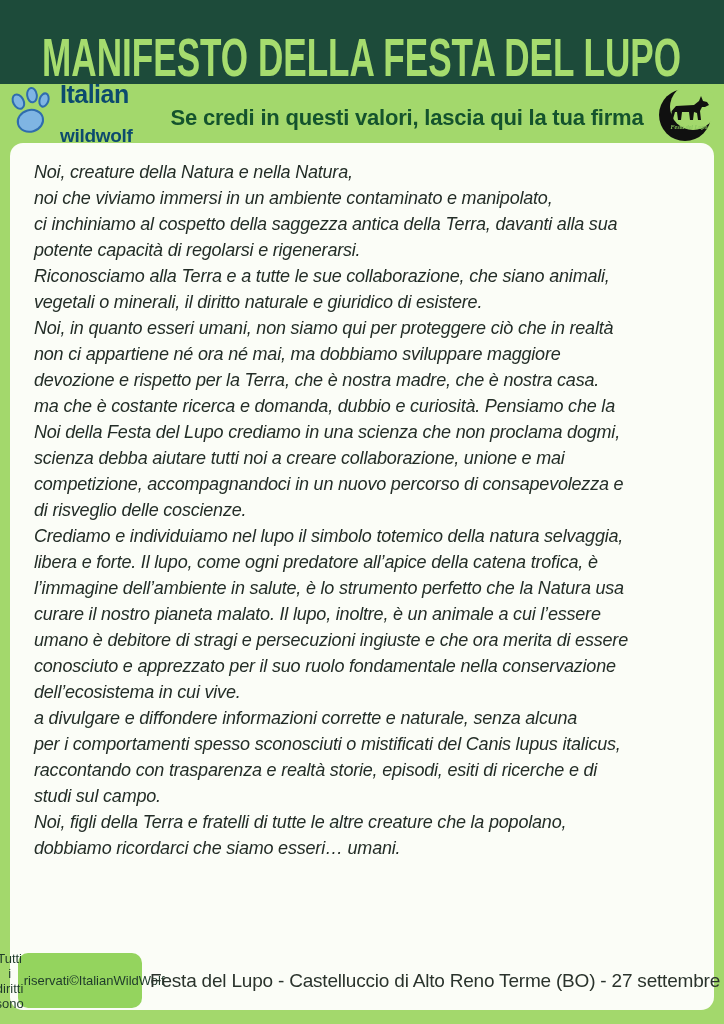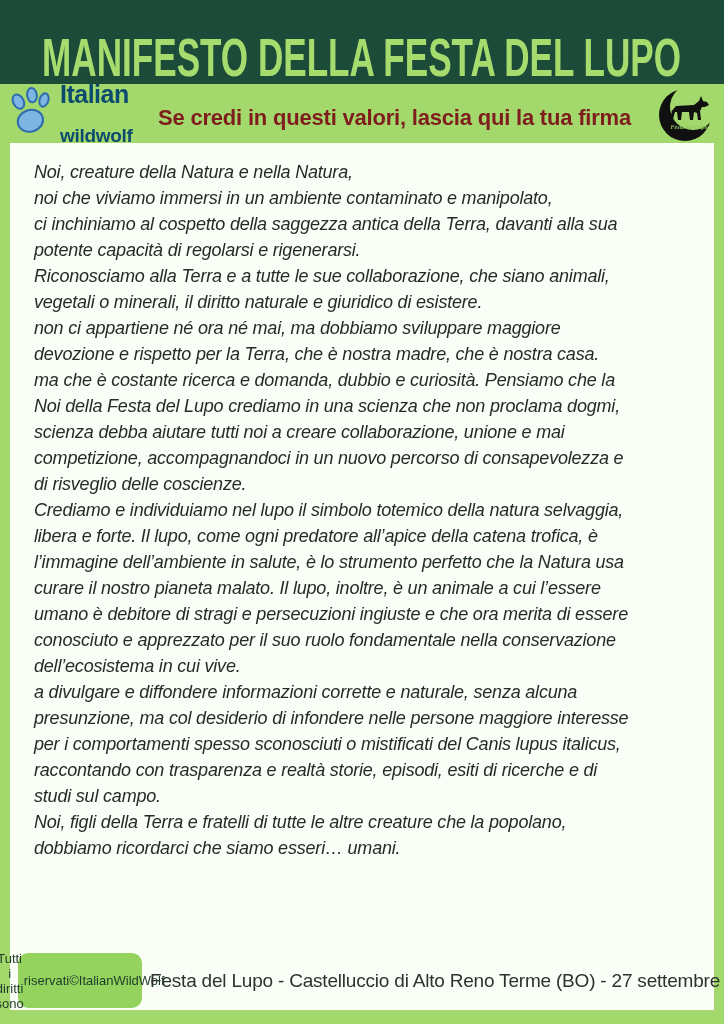--- a/index.html
+++ b/index.html
@@ -31,29 +31,29 @@
     position:absolute;left:0;top:84px;width:724px;height:59px;
     background:#a3d86c;
     display:flex;align-items:center;
     padding:0 8px;box-sizing:border-box;
   }
   .brand{display:flex;align-items:center;gap:4px;width:150px;}
   .brand-text{line-height:1;color:#0c4a6e;}
   .brand-line1{font-weight:bold;font-size:25px;letter-spacing:-0.5px;}
   .brand-line2{font-weight:600;font-size:19px;letter-spacing:-0.3px;margin-top:19px;}
   .slogan{
-    flex:1;text-align:left;
-    color:#7f1d1d;font-weight:bold;font-size:22px;
+    flex:1;text-align:center;
+    color:#14532d;font-weight:bold;font-size:22px;
     letter-spacing:-0.2px;white-space:nowrap;margin-top:9px;
   }
   .badge{width:58px;height:58px;margin-right:2px;flex:0 0 auto;}
   
   .content{
     position:absolute;left:10px;top:143px;width:704px;height:867px;
-    background:#fbfdf7;border-radius:0;
+    background:#fbfdf7;border-radius:13px;
     box-sizing:border-box;
   }
   .manifesto{
     padding:16px 24px 0 24px;
     font-style:italic;
     font-size:18px;line-height:26px;
     letter-spacing:-0.2px;
     color:#232d27;
   }
   .manifesto .line{white-space:nowrap;}
@@ -111,36 +111,36 @@
   </div>
 
   <div class="content">
     <div class="manifesto">
         <div class="line">Noi, creature della Natura e nella Natura,</div>
         <div class="line">noi che viviamo immersi in un ambiente contaminato e manipolato,</div>
         <div class="line">ci inchiniamo al cospetto della saggezza antica della Terra, davanti alla sua</div>
         <div class="line">potente capacità di regolarsi e rigenerarsi.</div>
         <div class="line">Riconosciamo alla Terra e a tutte le sue collaborazione, che siano animali,</div>
         <div class="line">vegetali o minerali, il diritto naturale e giuridico di esistere.</div>
+        <div class="line">Noi, in quanto esseri umani, non siamo qui per proteggere ciò che in realtà</div>
         <div class="line">non ci appartiene né ora né mai, ma dobbiamo sviluppare maggiore</div>
         <div class="line">devozione e rispetto per la Terra, che è nostra madre, che è nostra casa.</div>
         <div class="line">ma che è costante ricerca e domanda, dubbio e curiosità. Pensiamo che la</div>
         <div class="line">Noi della Festa del Lupo crediamo in una scienza che non proclama dogmi,</div>
         <div class="line">scienza debba aiutare tutti noi a creare collaborazione, unione e mai</div>
         <div class="line">competizione, accompagnandoci in un nuovo percorso di consapevolezza e</div>
         <div class="line">di risveglio delle coscienze.</div>
         <div class="line">Crediamo e individuiamo nel lupo il simbolo totemico della natura selvaggia,</div>
         <div class="line">libera e forte. Il lupo, come ogni predatore all’apice della catena trofica, è</div>
         <div class="line">l’immagine dell’ambiente in salute, è lo strumento perfetto che la Natura usa</div>
         <div class="line">curare il nostro pianeta malato. Il lupo, inoltre, è un animale a cui l’essere</div>
         <div class="line">umano è debitore di stragi e persecuzioni ingiuste e che ora merita di essere</div>
         <div class="line">conosciuto e apprezzato per il suo ruolo fondamentale nella conservazione</div>
         <div class="line">dell’ecosistema in cui vive.</div>
         <div class="line">a divulgare e diffondere informazioni corrette e naturale, senza alcuna</div>
-        <div class="line">presunzione, ma col desiderio di infondere nelle persone maggiore interesse</div>
         <div class="line">per i comportamenti spesso sconosciuti o mistificati del Canis lupus italicus,</div>
         <div class="line">raccontando con trasparenza e realtà storie, episodi, esiti di ricerche e di</div>
         <div class="line">studi sul campo.</div>
         <div class="line">Noi, figli della Terra e fratelli di tutte le altre creature che la popolano,</div>
         <div class="line">dobbiamo ricordarci che siamo esseri… umani.</div>
       </div>
 
     <div class="rights-box">
         <div class="rights-line">Tutti i diritti sono</div>
         <div class="rights-line">riservati</div>

